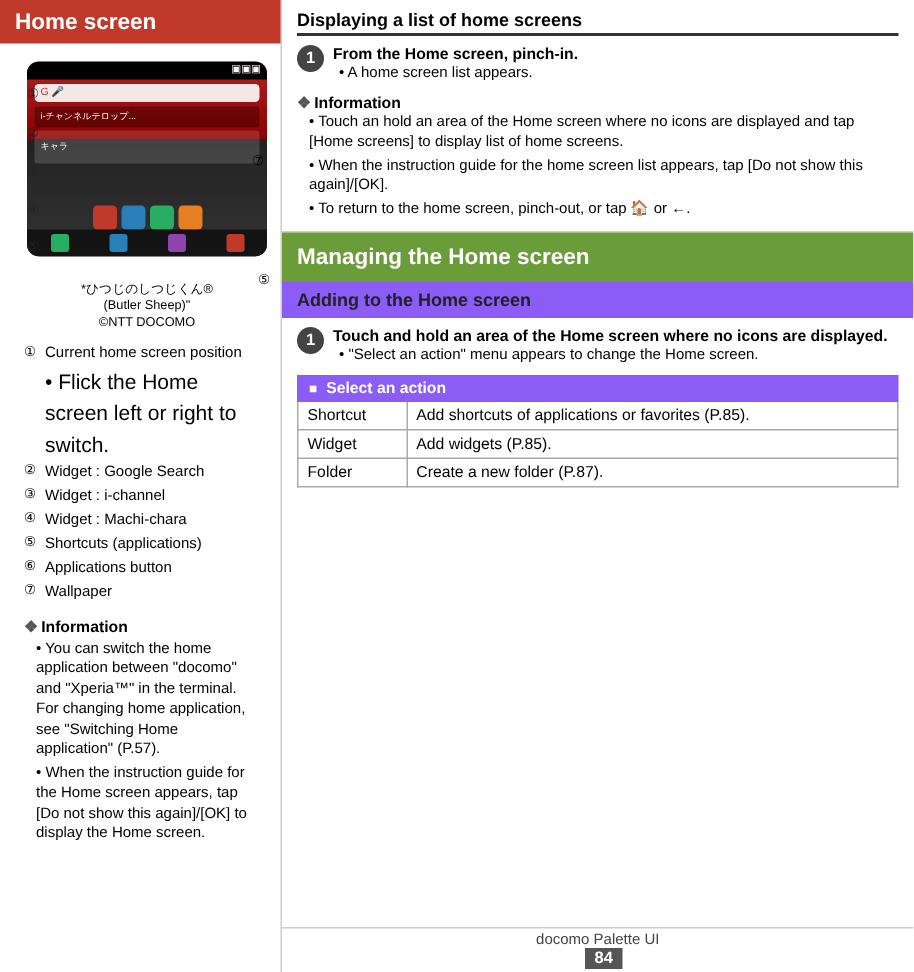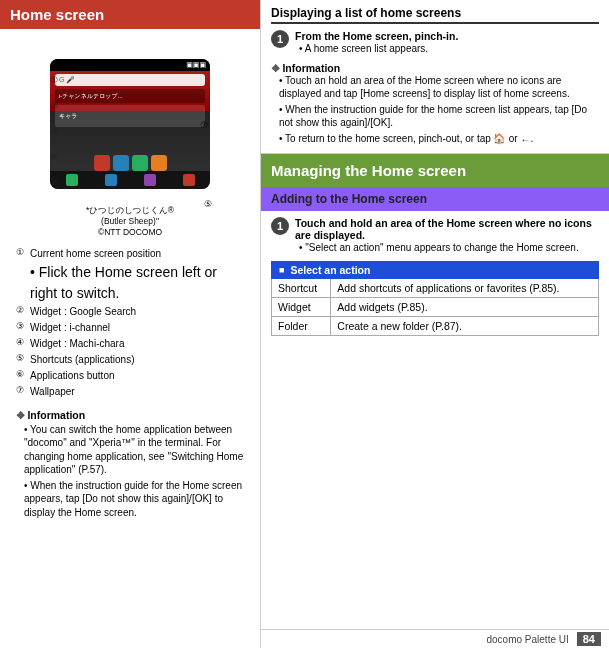--- a/index.html
+++ b/index.html
@@ -9,26 +9,25 @@
       width: 609px;
       height: 648px;
       overflow: hidden;
       background: #fff;
       display: flex;
       flex-direction: row;
     }
 
     
     .left-col {
-      width: 261px;
+      width: 188px;
       flex-shrink: 0;
       border-right: 1px solid #ccc;
       display: flex;
       flex-direction: column;
-      gap: 18px;
     }
 
     .left-header {
       background: #c0392b;
       color: #fff;
       font-weight: bold;
       font-size: 15px;
       padding: 6px 10px;
     }
 
@@ -285,21 +284,21 @@
     }
 
     .step-row {
       display: flex;
       align-items: flex-start;
       gap: 6px;
       margin-bottom: 6px;
     }
 
     .select-action-header {
-      background: #1d4ed8;
+      background: #8b5cf6;
       color: #fff;
       font-size: 10.5px;
       font-weight: bold;
       padding: 3px 8px;
       margin-bottom: 0;
       display: flex;
       align-items: center;
       gap: 6px;
     }
 
@@ -325,20 +324,21 @@
       border-top: none;
     }
 
     .footer-bar {
       display: flex;
       justify-content: flex-end;
       align-items: center;
       padding: 2px 8px;
       border-top: 1px solid #ccc;
       margin-top: auto;
+      flex-direction: column;
     }
 
     .footer-text {
       font-size: 10px;
       color: #444;
     }
 
     .page-num {
       background: #555;
       color: #fff;

